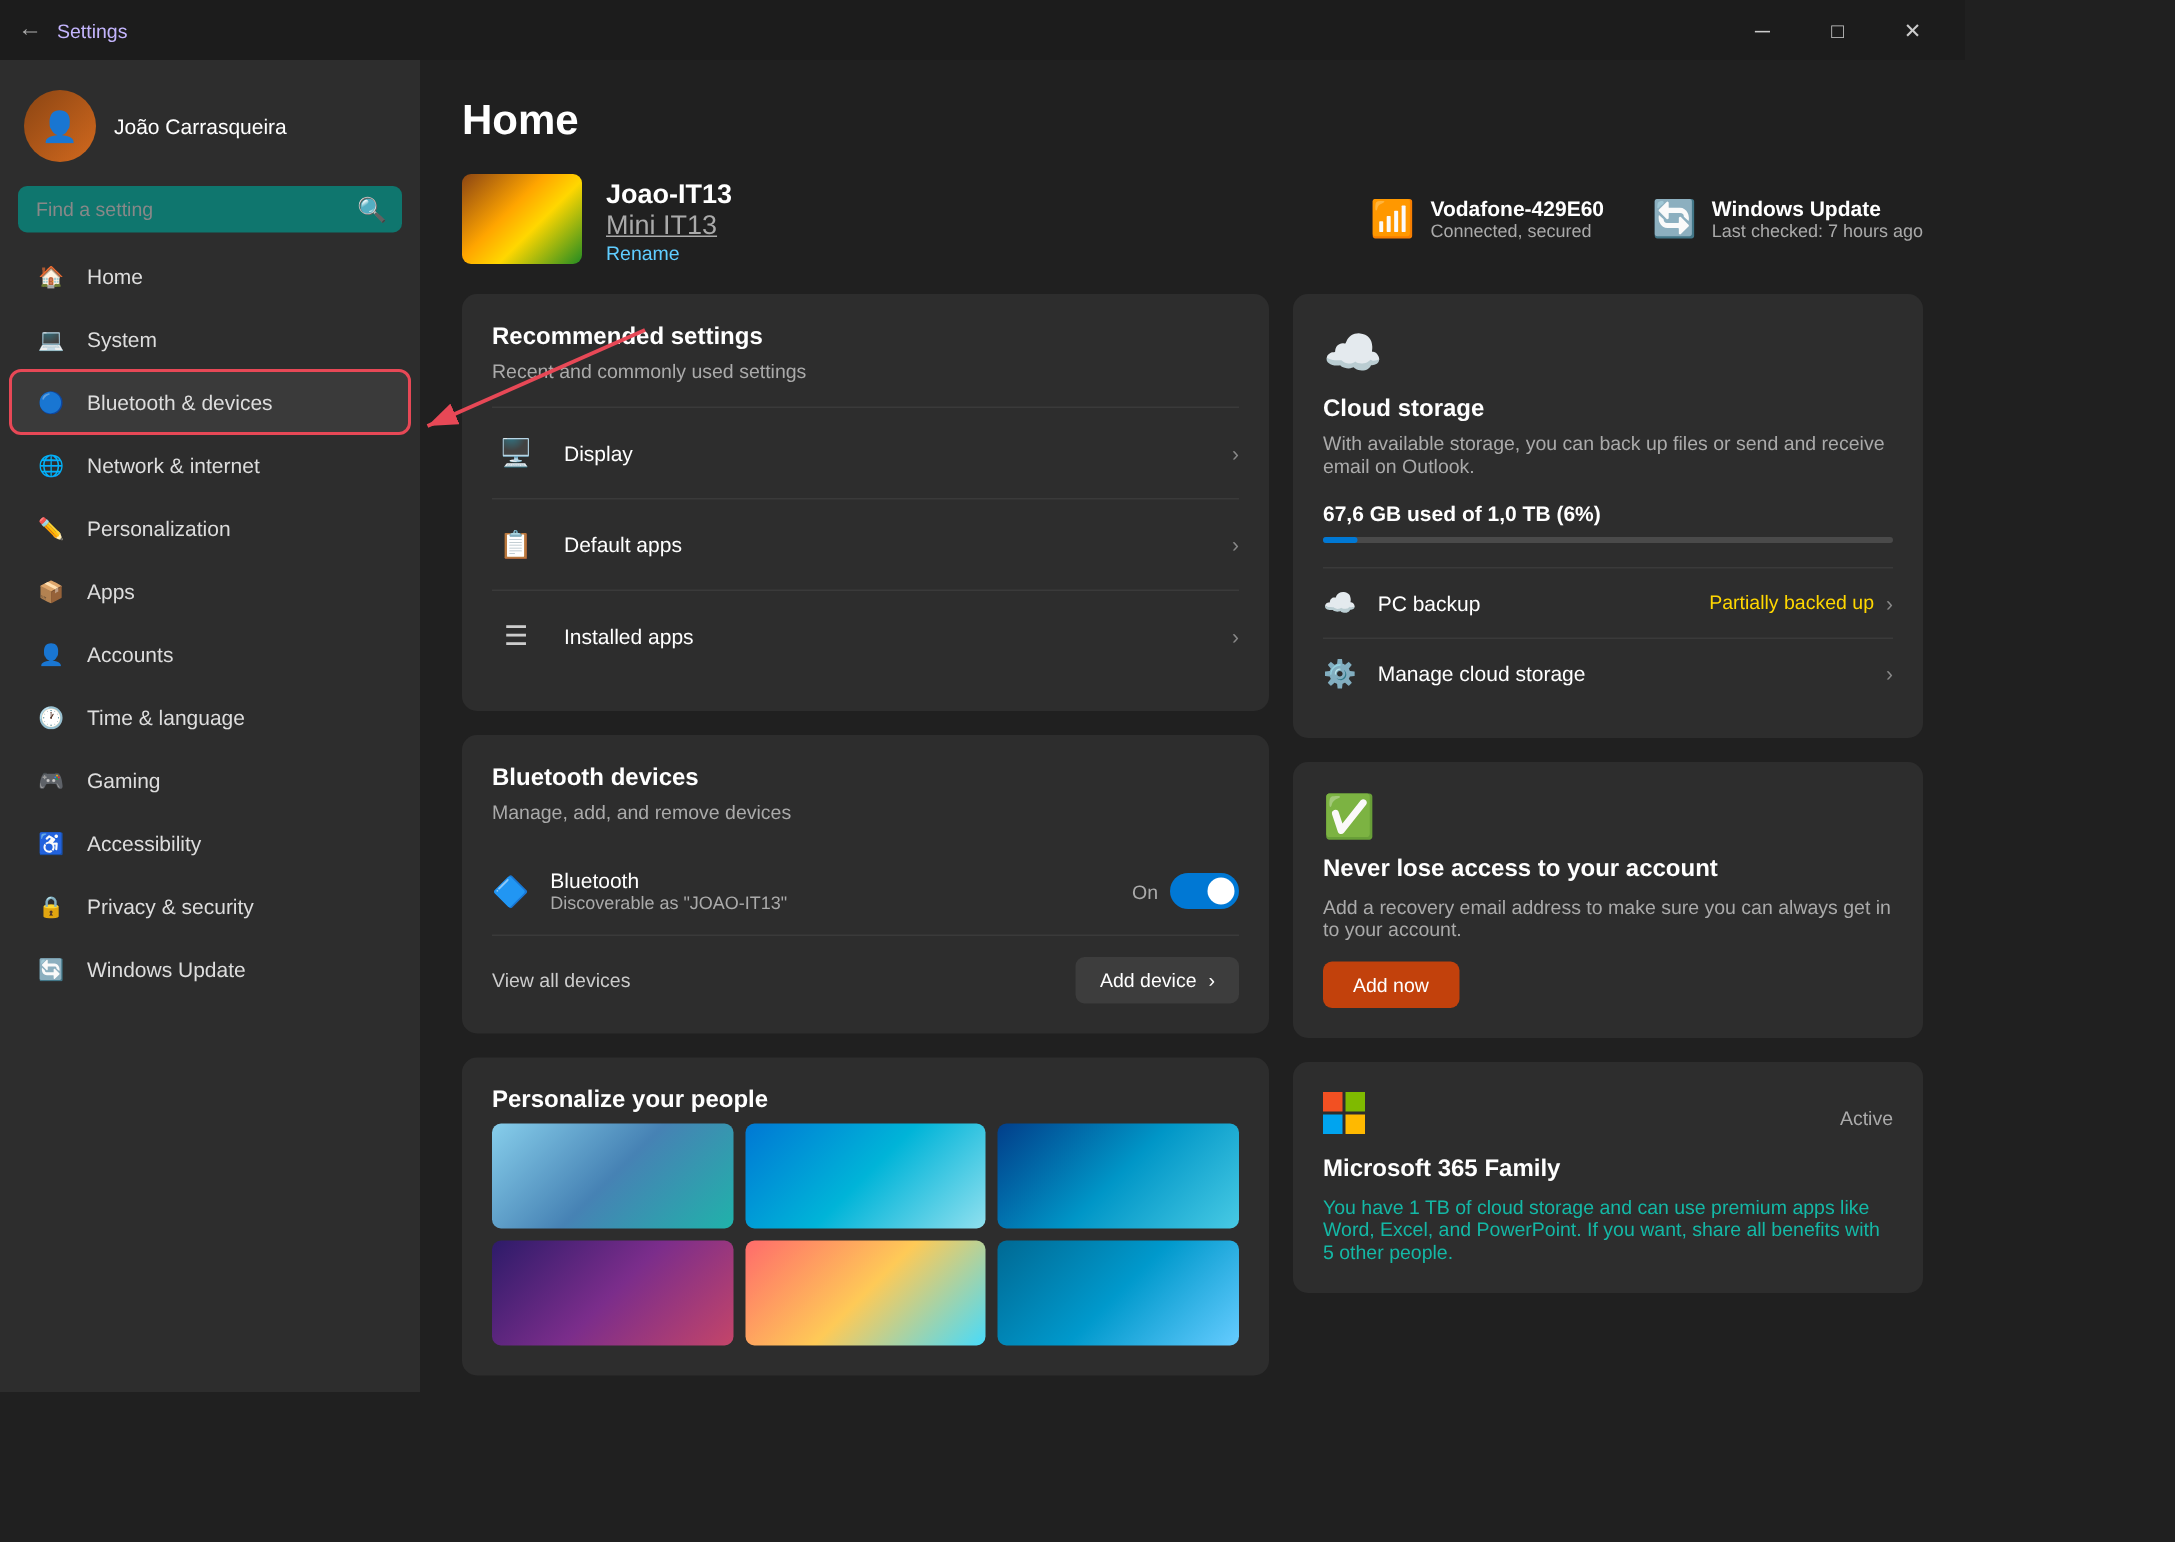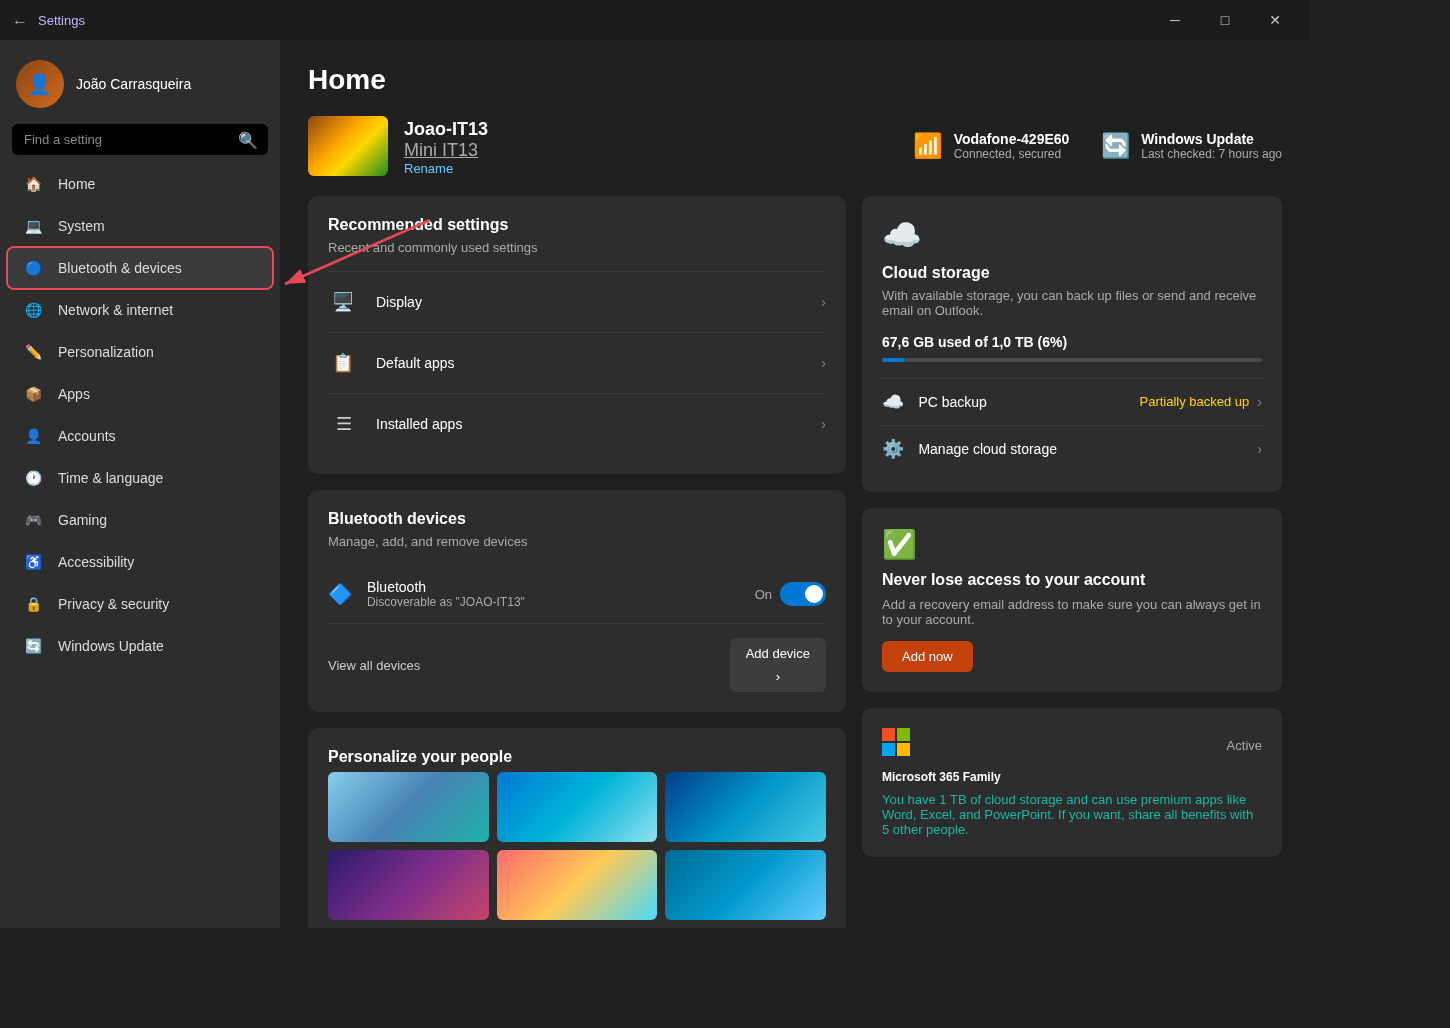--- a/index.html
+++ b/index.html
@@ -84,21 +84,21 @@
     .sidebar-username {
       font-size: 14px;
       font-weight: 500;
     }
     .sidebar-search {
       margin: 0 12px 8px;
       position: relative;
     }
     .sidebar-search input {
       width: 100%;
-      background: #000000;
+      background: #0f766e;
       border: none;
       border-radius: 6px;
       padding: 8px 36px 8px 12px;
       color: #fff;
       font-size: 13px;
       outline: none;
     }
     .sidebar-search input::placeholder { color: #888; }
     .search-icon-wrap {
       position: absolute;
@@ -269,21 +269,20 @@
       display: flex;
       align-items: center;
       gap: 8px;
       background: #3d3d3d;
       border: none;
       border-radius: 6px;
       color: #fff;
       padding: 8px 16px;
       font-size: 13px;
       cursor: pointer;
-      flex-direction: column;
     }
 
     
     .wallpaper-grid {
       display: grid;
       grid-template-columns: repeat(3, 1fr);
       gap: 8px;
       margin-top: 4px;
     }
     .wallpaper-thumb {
@@ -342,21 +341,21 @@
     }
 
     .ms365-card .ms-header {
       display: flex;
       align-items: center;
       justify-content: space-between;
       margin-bottom: 8px;
     }
     .ms-logo { font-size: 24px; }
     .ms-active { font-size: 13px; color: #aaa; }
-    .ms365-title { font-size: 12px; font-weight: 600; margin-bottom: 8px; }
+    .ms365-title { font-size: 16px; font-weight: 600; margin-bottom: 8px; }
     .ms365-desc { font-size: 13px; color: #14b8a6; }
 
     
     .icon-home { color: #f5a623; }
     .icon-system { color: #60cdff; }
     .icon-bluetooth { color: #0078d4; }
     .icon-network { color: #60cdff; }
     .icon-personalization { color: #888; }
     .icon-apps { color: #888; }
     .icon-accounts { color: #4caf50; }

